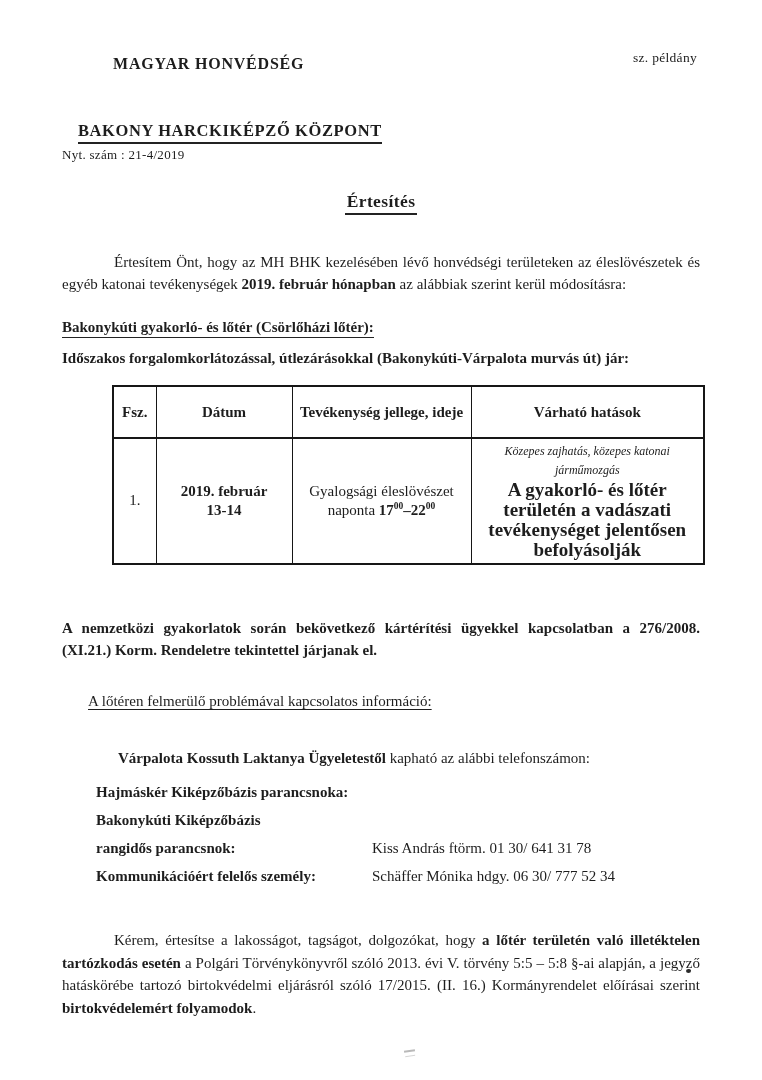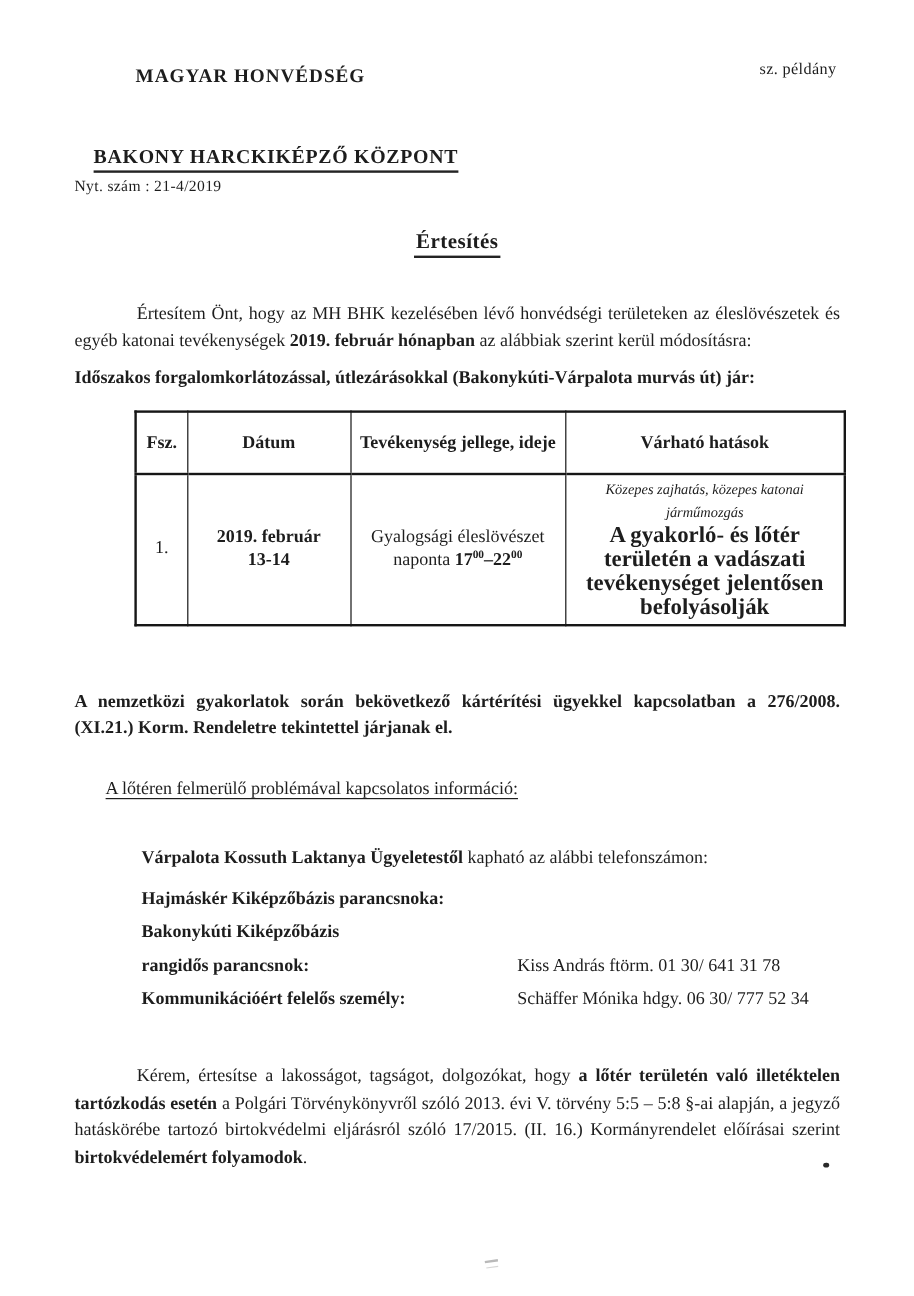--- a/index.html
+++ b/index.html
@@ -52,21 +52,21 @@
   .legal{margin-top:52px;font-weight:bold;}
 
   .info-head-wrap{margin-top:31px;}
   .info-head{font-size:15px;text-decoration:underline;text-underline-offset:3px;margin-left:26px;}
 
   
   .contacts{margin-top:40px;font-size:15px;}
   .c-duty{margin-left:56px;}
   .c-phone{margin-left:205px;margin-top:18px;font-weight:bold;letter-spacing:0.4px;}
   .c-rows{margin-top:17px;}
-  .c-row{margin-left:56px;margin-bottom:11px;display:flex;gap:37px;}
+  .c-row{margin-left:34px;margin-bottom:11px;display:flex;}
   .c-label{font-weight:bold;width:276px;flex:0 0 276px;}
   .c-value{font-weight:normal;}
 
   .closing{margin-top:44px;text-indent:52px;line-height:22.5px;}
 
   
   .dot-artifact{position:absolute;left:686px;top:969px;width:5px;height:4px;background:#2a2a2a;border-radius:50% 40% 50% 50%;}
   .smudge-artifact{position:absolute;left:404px;top:1050px;width:11px;height:2px;background:#b9b9b9;transform:rotate(-8deg);box-shadow:0 5px 0 -0.5px #d6d6d6;}
 </style>
 </head>
@@ -84,20 +84,23 @@
       </div>
       <div class="reg">Nyt. szám : 21-4/2019</div>
     </div>
 
     <div class="title-row">
       <span class="title">Értesítés</span>
     </div>
 
     <div class="para intro"><span>Értesítem Önt, hogy az MH BHK kezelésében lévő honvédségi területeken az éleslövészetek és egyéb katonai tevékenységek </span><span class="b">2019. február hónapban</span><span> az alábbiak szerint kerül módosításra:</span></div>
 
+    <div class="sec-head-wrap">
+      <span class="sec-head">Bakonykúti gyakorló- és lőtér (Csörlőházi lőtér):</span>
+    </div>
     <div class="sec-sub">Időszakos forgalomkorlátozással, útlezárásokkal (Bakonykúti-Várpalota murvás út) jár:</div>
 
     <table class="sched">
       <colgroup>
         <col class="col-fsz">
           <col class="col-dat">
           <col class="col-act">
           <col class="col-eff">
       </colgroup>
       <tbody>

